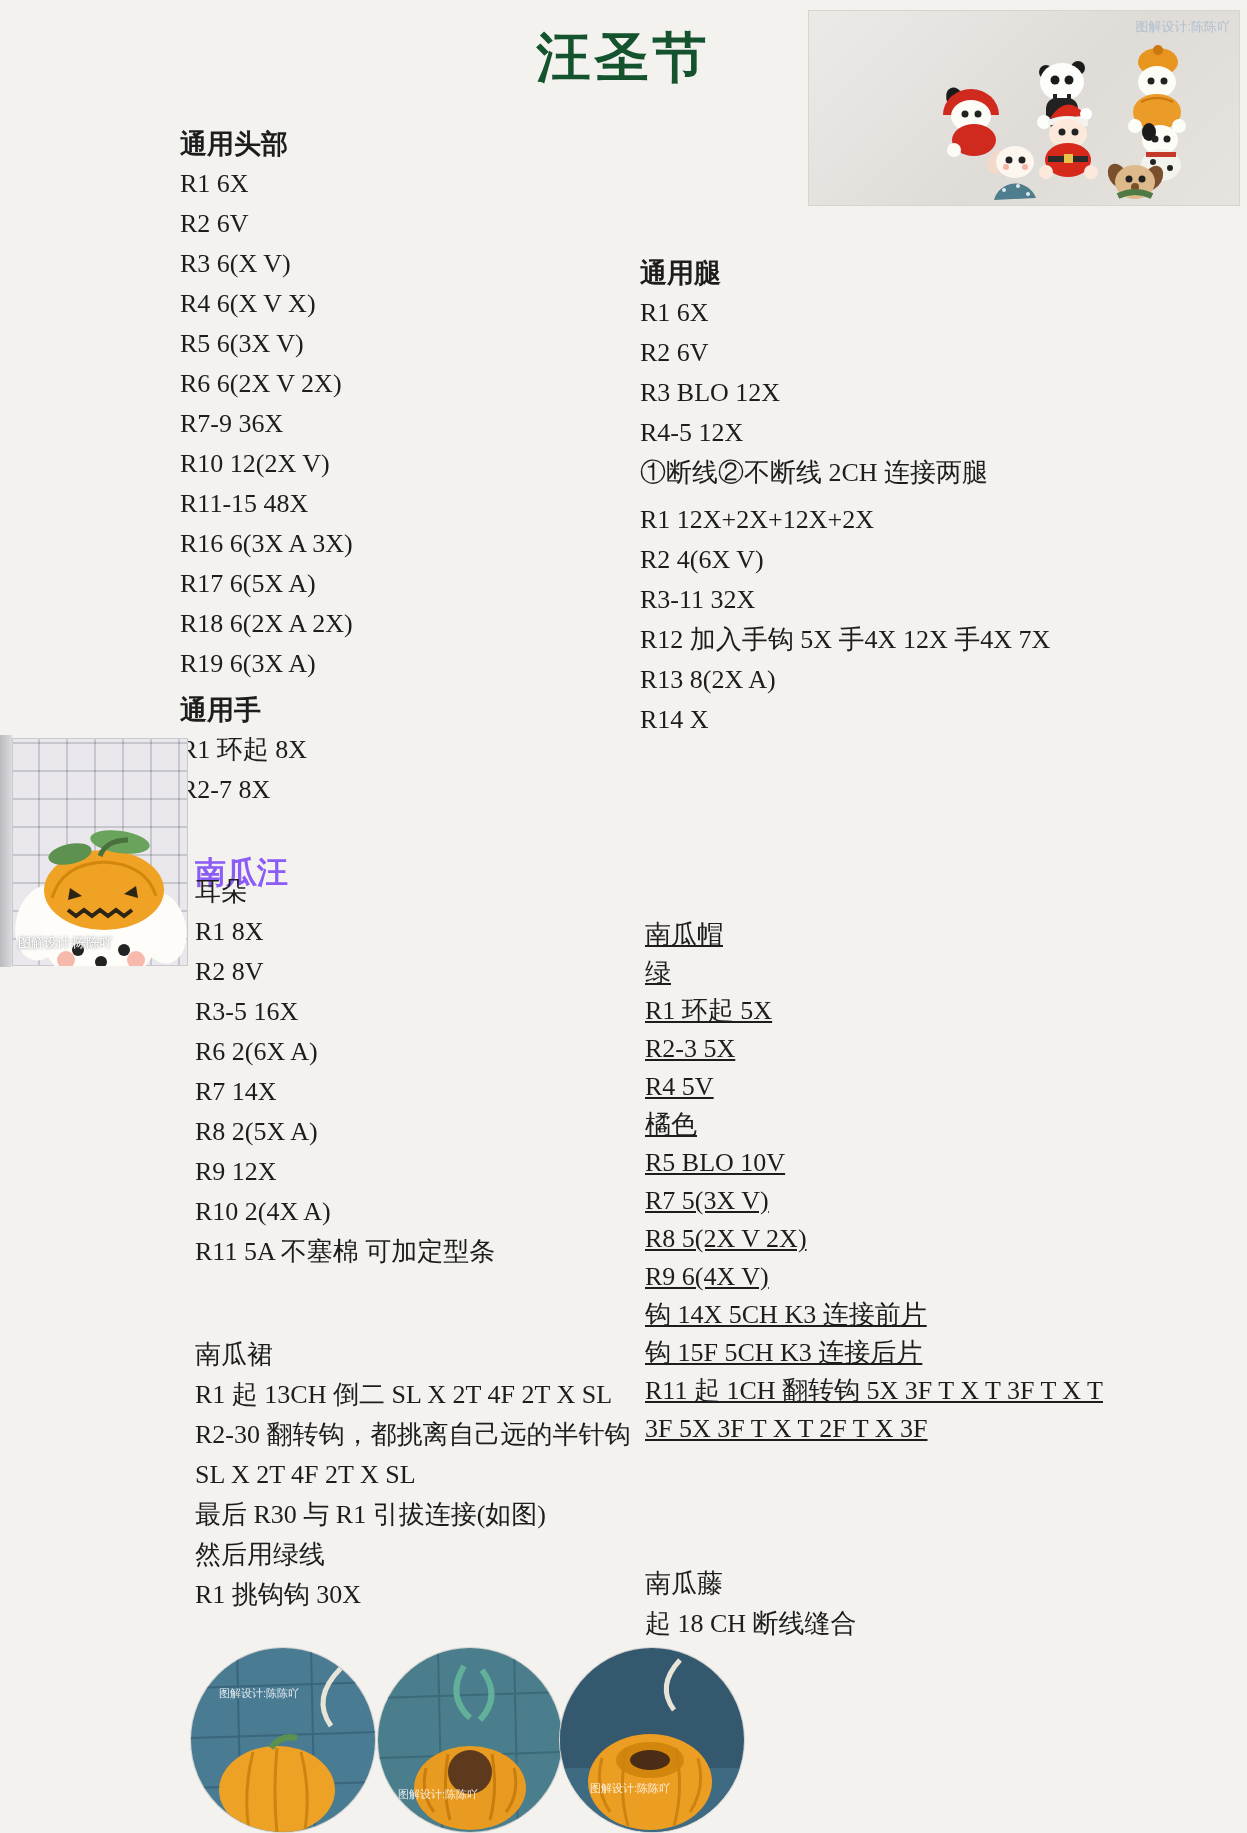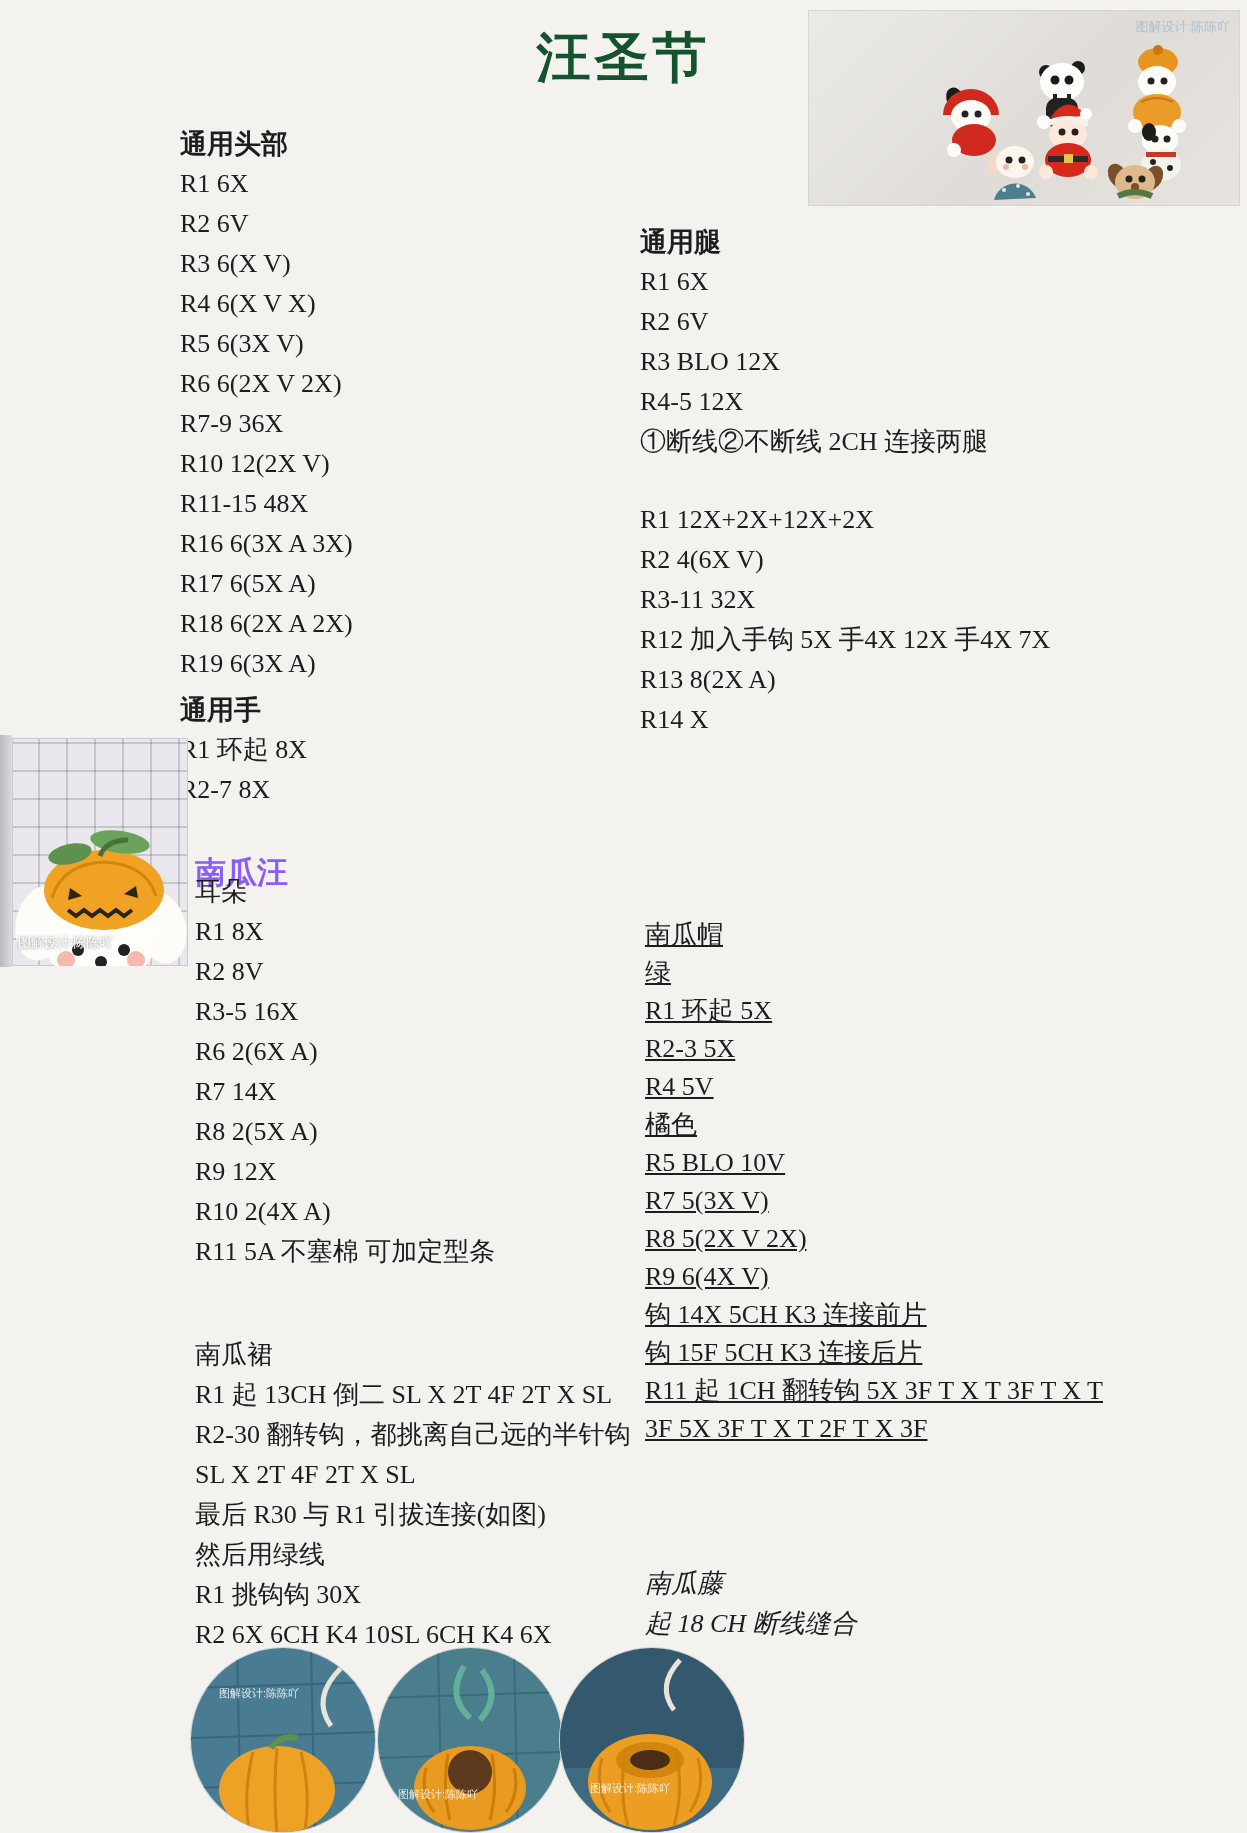--- a/index.html
+++ b/index.html
@@ -195,25 +195,24 @@
 
 <div class="block" style="left:195px;top:1335px;">
   <div>南瓜裙</div>
   <div>
       <div class="pl">R1 起 13CH 倒二 SL X 2T 4F 2T X SL</div>
       <div class="pl">R2-30 翻转钩，都挑离自己远的半针钩</div>
       <div class="pl">SL X 2T 4F 2T X SL</div>
       <div class="pl">最后 R30 与 R1 引拔连接(如图)</div>
       <div class="pl">然后用绿线</div>
       <div class="pl">R1 挑钩钩 30X</div>
-      <div class="pl">R2 6X 6CH K4 10SL 6CH K4 6X</div>
-    </div>
-</div>
-
-<div class="block" style="left:640px;top:222px;">
+    </div>
+</div>
+
+<div class="block" style="left:640px;top:253px;">
   <div class="h">通用腿</div>
   <div>
       <div class="pl">R1 6X</div>
       <div class="pl">R2 6V</div>
       <div class="pl">R3 BLO 12X</div>
       <div class="pl">R4-5 12X</div>
       <div class="pl">①断线②不断线 2CH 连接两腿</div>
     </div>
 </div>
 
@@ -240,21 +239,21 @@
       <div class="pl">R7 5(3X V)</div>
       <div class="pl">R8 5(2X V 2X)</div>
       <div class="pl">R9 6(4X V)</div>
       <div class="pl">钩 14X 5CH K3 连接前片</div>
       <div class="pl">钩 15F 5CH K3 连接后片</div>
       <div class="pl">R11 起 1CH 翻转钩 5X 3F T X T 3F T X T</div>
       <div class="pl">3F 5X 3F T X T 2F T X 3F</div>
     </div>
 </div>
 
-<div class="block" style="left:645px;top:1564px;font-style:italic;">
+<div class="block" style="left:645px;top:1564px;">
   <div>南瓜藤</div>
   <div>
       <div class="pl">起 18 CH 断线缝合</div>
     </div>
 </div>
 
 <div class="edge-strip"></div>
 <div class="photo-left">
   <svg width="176" height="228" viewBox="0 0 176 228">
 

